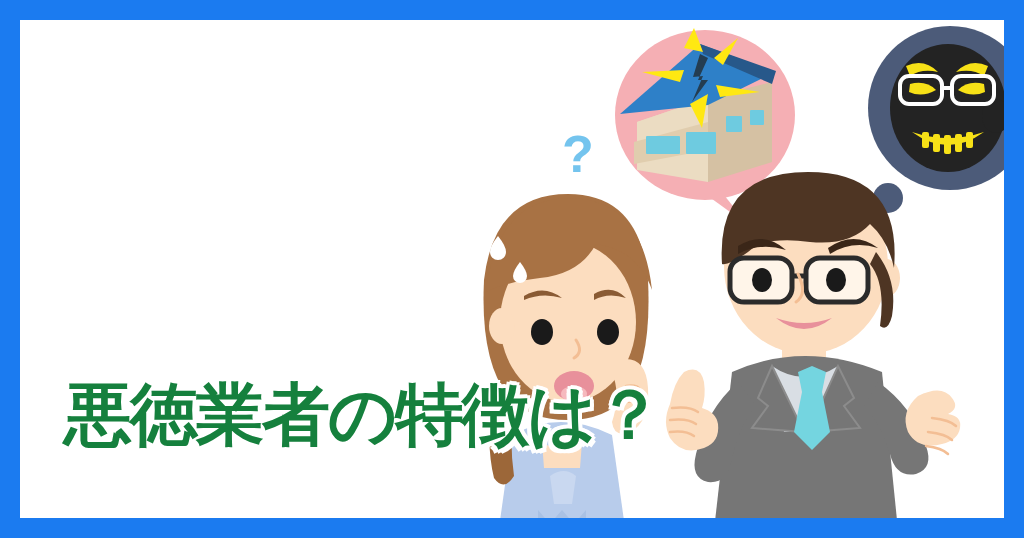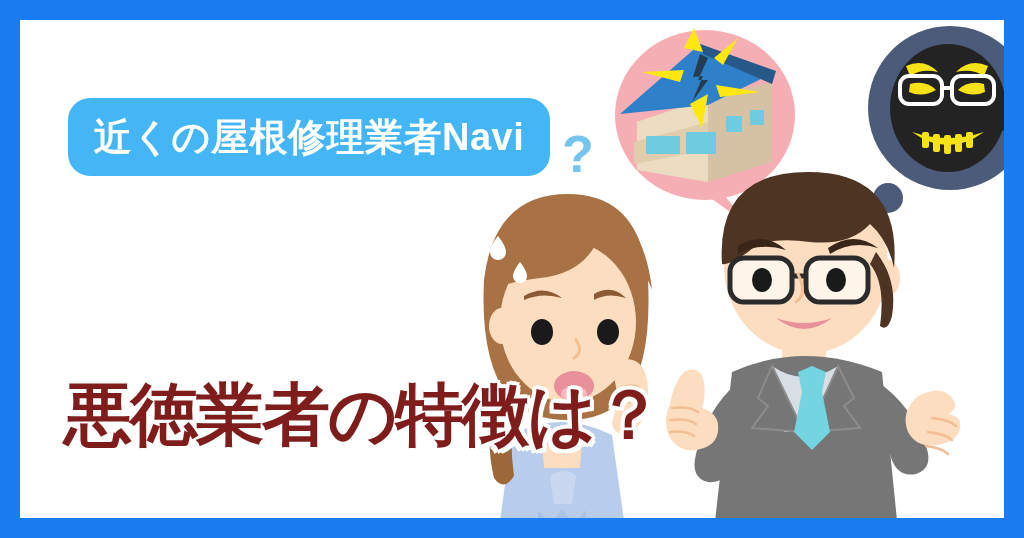--- a/index.html
+++ b/index.html
@@ -60,21 +60,21 @@
       2px 0 0 #fff, -2px 0 0 #fff, 0 2px 0 #fff, 0 -2px 0 #fff,
       2px 2px 0 #fff, -2px 2px 0 #fff, 2px -2px 0 #fff, -2px -2px 0 #fff,
       3px 0 0 #fff, -3px 0 0 #fff, 0 3px 0 #fff, 0 -3px 0 #fff;
     z-index:6;
   }
   #headline {
     position:absolute;
     left:44px; top:350px;
     font-size:68px;
     font-weight:bold;
-    color:#7f1d1d;
+    color:#15803d;
     white-space:nowrap;
     letter-spacing:-2px;
     text-shadow:
       3px 0 0 #fff, -3px 0 0 #fff, 0 3px 0 #fff, 0 -3px 0 #fff,
       3px 3px 0 #fff, -3px 3px 0 #fff, 3px -3px 0 #fff, -3px -3px 0 #fff,
       4px 0 0 #fff, -4px 0 0 #fff, 0 4px 0 #fff, 0 -4px 0 #fff,
       4px 4px 0 #fff, -4px 4px 0 #fff;
     z-index:6;
   }
 
@@ -221,21 +221,18 @@
       <rect x="166" y="98" width="62" height="44" rx="14" fill="#FFF5E9" stroke="#2B2B2B" stroke-width="5"></rect>
       <path d="M152,116 L166,116" stroke="#2B2B2B" stroke-width="5"></path>
       <ellipse cx="122" cy="120" rx="10" ry="12" fill="#1A1A1A"></ellipse>
       <ellipse cx="196" cy="120" rx="10" ry="12" fill="#1A1A1A"></ellipse>
 
       <path d="M158,114 q10,20 -2,28" fill="none" stroke="#F3BE94" stroke-width="3" stroke-linecap="round"></path>
 
       <path d="M136,158 q28,22 56,0 q-28,10 -56,0 Z" fill="#E8909B"></path>
     </svg>
 
-    <div id="badge">
-      <span id="badge-label">近くの屋根修理業者Navi</span>
-    </div>
     <span id="badge-question">?</span>
 
     <div id="headline">悪徳業者の特徴は？</div>
 
   </div>
 </div>
 
 </body></html>

